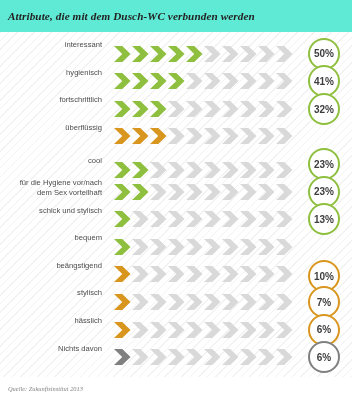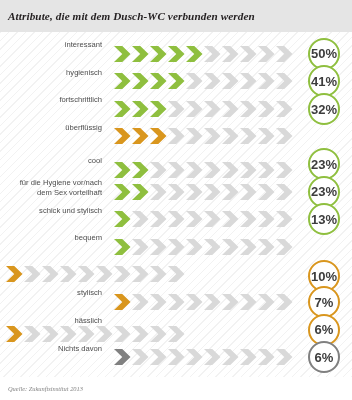--- a/index.html
+++ b/index.html
@@ -11,21 +11,21 @@
   }
   #infographic{
     position:relative;
     width:352px;height:400px;
     box-sizing:border-box;
     background:#ffffff;
   }
   
   .title-bar{
     position:absolute;left:0;top:0;width:352px;height:32px;
-    background:#e5e5e5;
+    background:#5eead4;
     display:flex;align-items:center;
     padding-left:8px;box-sizing:border-box;
     z-index:6;
   }
   .title-text{
     font-family:"Liberation Serif", serif;
     font-style:italic;font-weight:bold;
     font-size:11.2px;color:#231f20;
     letter-spacing:.1px;white-space:nowrap;
   }
@@ -71,21 +71,21 @@
     position:absolute;left:305px;top:0;width:47px;height:345px;
     z-index:4;
   }
   .badge{
     position:absolute;left:3px;
     width:32px;height:32px;border-radius:50%;
     background:#ffffff;
     box-sizing:border-box;
     border:2.2px solid #8fbf3f;
     display:flex;align-items:center;justify-content:center;
-    font-size:13px;font-weight:bold;color:#3d3d3d;
+    font-size:10px;font-weight:bold;color:#3d3d3d;
     font-family:"Liberation Sans", sans-serif;
   }
   
   .footer{
     position:absolute;left:0;top:377px;width:352px;height:23px;
     background:#ffffff;
     display:flex;align-items:center;padding-left:8px;
     box-sizing:border-box;z-index:6;
   }
   .source{
@@ -538,20 +538,21 @@
               </svg>
             </div>
             <div class="chev">
               <svg viewBox="0 0 20 18" preserveAspectRatio="none">
                 <path d="M0,0 L9.5,0 L19,9 L9.5,18 L0,18 L9.5,9 Z" fill="#d9d9d9"></path>
               </svg>
             </div>
           </div>
         </div>
         <div class="row" style="top: 228.8px;">
+          <div class="label">beängstigend</div>
           <div class="chevrons">
             <div class="chev">
               <svg viewBox="0 0 20 18" preserveAspectRatio="none">
                 <path d="M0,0 L9.5,0 L19,9 L9.5,18 L0,18 L9.5,9 Z" fill="#d9961e"></path>
               </svg>
             </div>
             <div class="chev">
               <svg viewBox="0 0 20 18" preserveAspectRatio="none">
                 <path d="M0,0 L9.5,0 L19,9 L9.5,18 L0,18 L9.5,9 Z" fill="#d9d9d9"></path>
               </svg>
@@ -646,21 +647,21 @@
                 <path d="M0,0 L9.5,0 L19,9 L9.5,18 L0,18 L9.5,9 Z" fill="#d9d9d9"></path>
               </svg>
             </div>
             <div class="chev">
               <svg viewBox="0 0 20 18" preserveAspectRatio="none">
                 <path d="M0,0 L9.5,0 L19,9 L9.5,18 L0,18 L9.5,9 Z" fill="#d9d9d9"></path>
               </svg>
             </div>
           </div>
         </div>
-        <div class="row" style="top: 284px; flex-direction: column;">
+        <div class="row" style="top: 284px;">
           <div class="label">hässlich</div>
           <div class="chevrons">
             <div class="chev">
               <svg viewBox="0 0 20 18" preserveAspectRatio="none">
                 <path d="M0,0 L9.5,0 L19,9 L9.5,18 L0,18 L9.5,9 Z" fill="#d9961e"></path>
               </svg>
             </div>
             <div class="chev">
               <svg viewBox="0 0 20 18" preserveAspectRatio="none">
                 <path d="M0,0 L9.5,0 L19,9 L9.5,18 L0,18 L9.5,9 Z" fill="#d9d9d9"></path>

